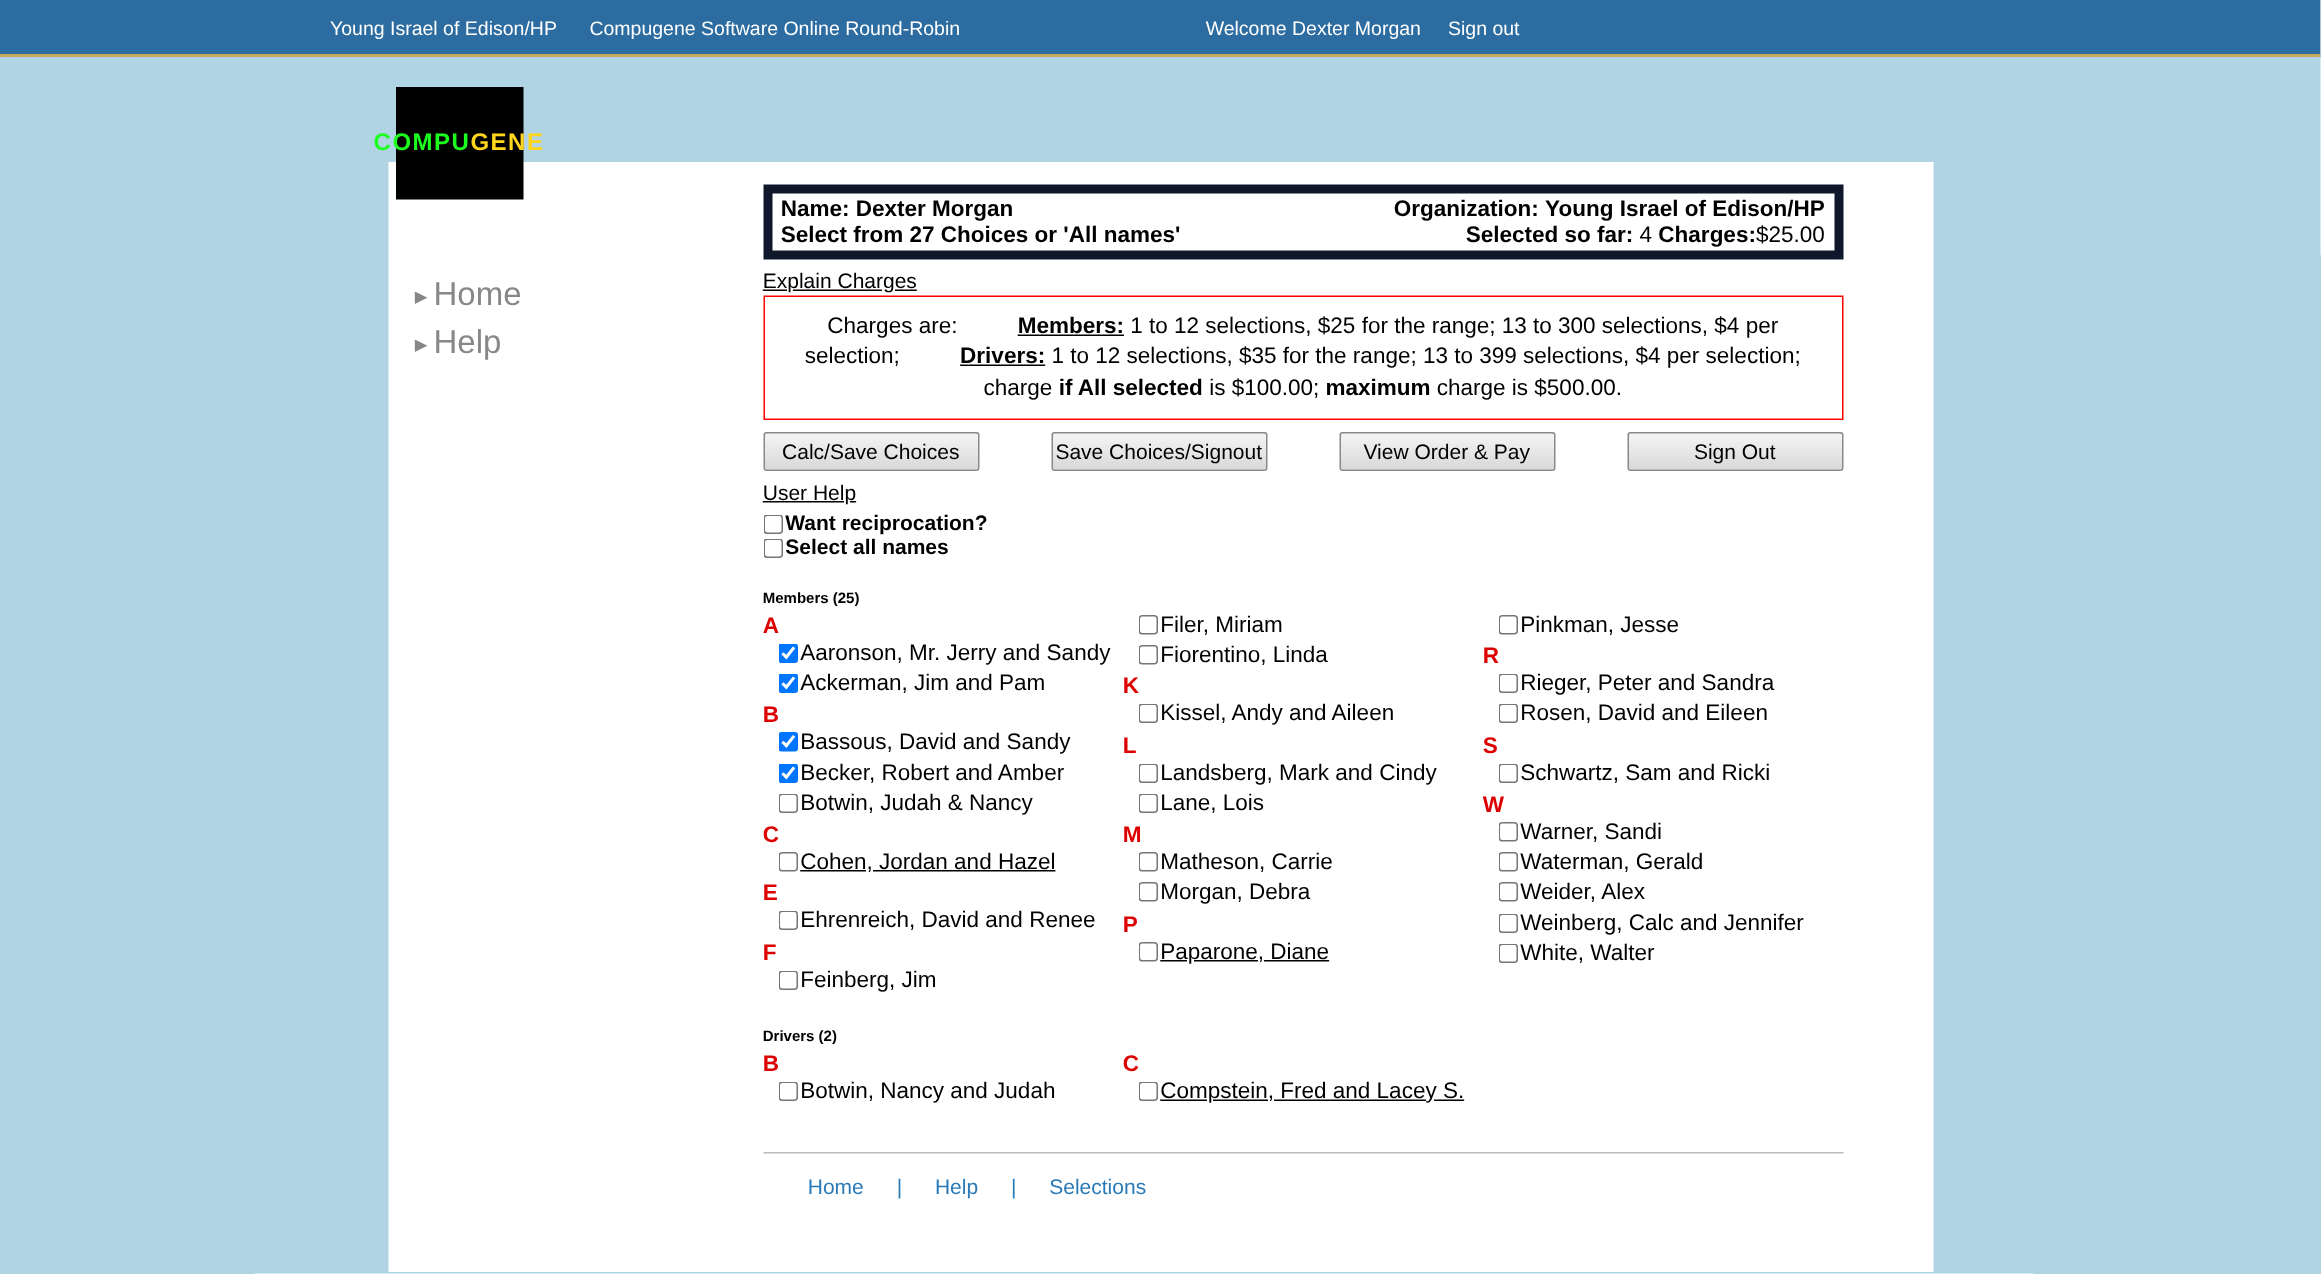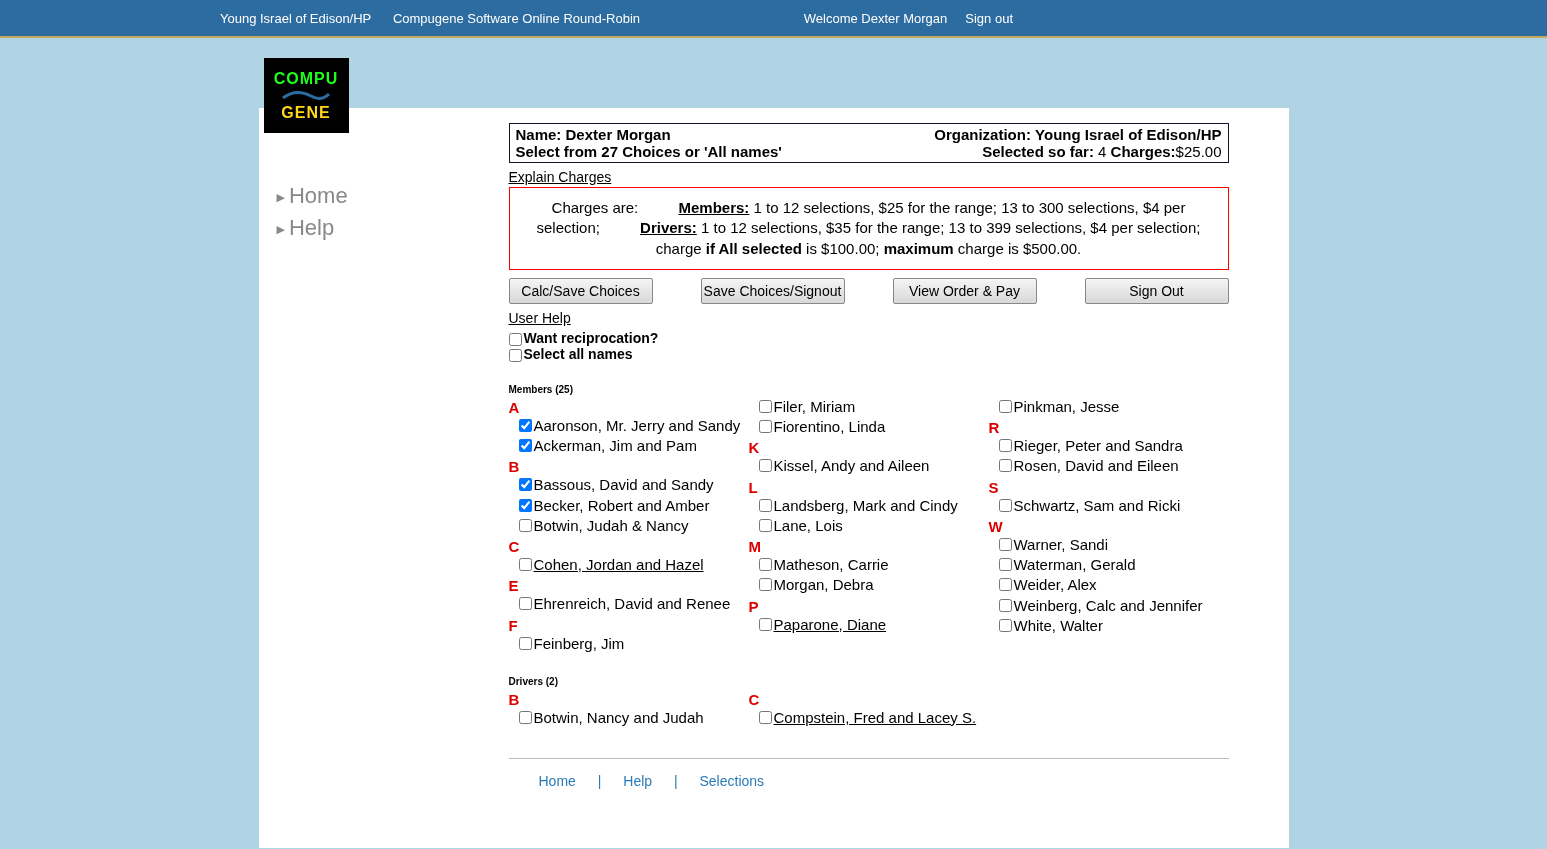--- a/index.html
+++ b/index.html
@@ -41,21 +41,21 @@
 }
 
 .logo {
   position: absolute;
   top: -50px;
   left: 5px;
   width: 85px;
   height: 75px;
   background: #000;
   display: flex;
-  flex-direction: column;
+  flex-direction: row;
   align-items: center;
   justify-content: center;
   font-weight: bold;
   font-size: 16px;
   letter-spacing: 1px;
 }
 .logo .l1 { color: #1cff1c; }
 .logo .l2 {
   width: 50px; height: 12px;
   margin: 2px 0;
@@ -82,21 +82,21 @@
   vertical-align: middle;
 }
 
 .main {
   margin-left: 250px;
   padding-top: 15px;
   padding-right: 60px;
 }
 
 .info-box {
-  border: 1px solid #0f172a;
+  border: 6px solid #0f172a;
   padding: 2px 6px;
   display: flex;
   justify-content: space-between;
   flex-wrap: wrap;
   font-size: 15px;
   flex-direction: column;
 }
 .info-box .row { width: 100%; display: flex; justify-content: space-between; }
 .info-box b { font-weight: bold; }
 

